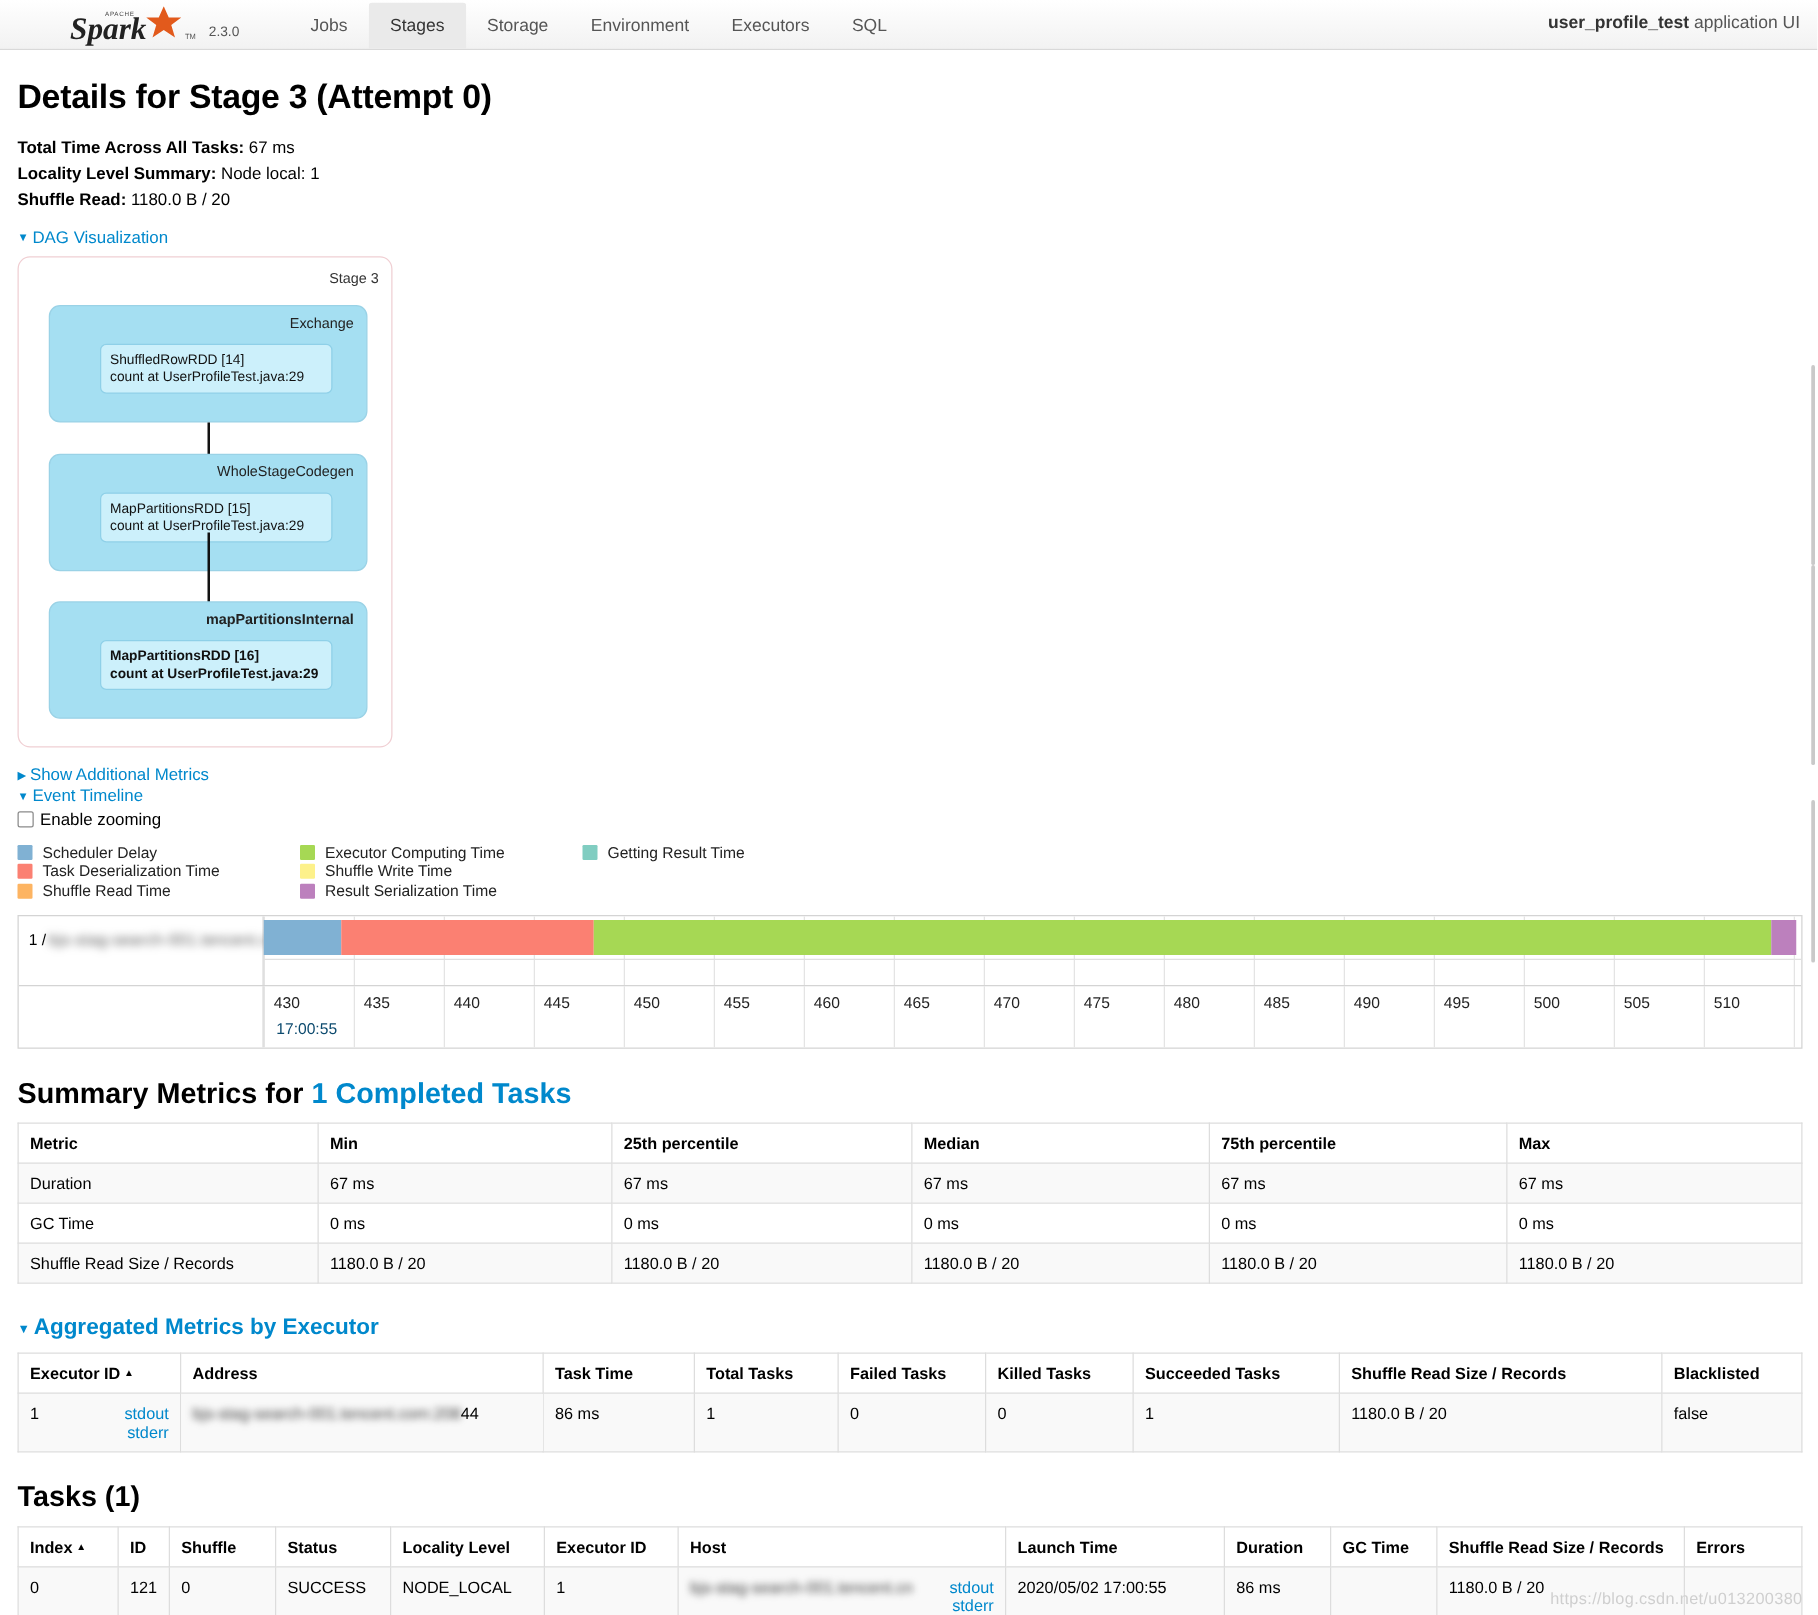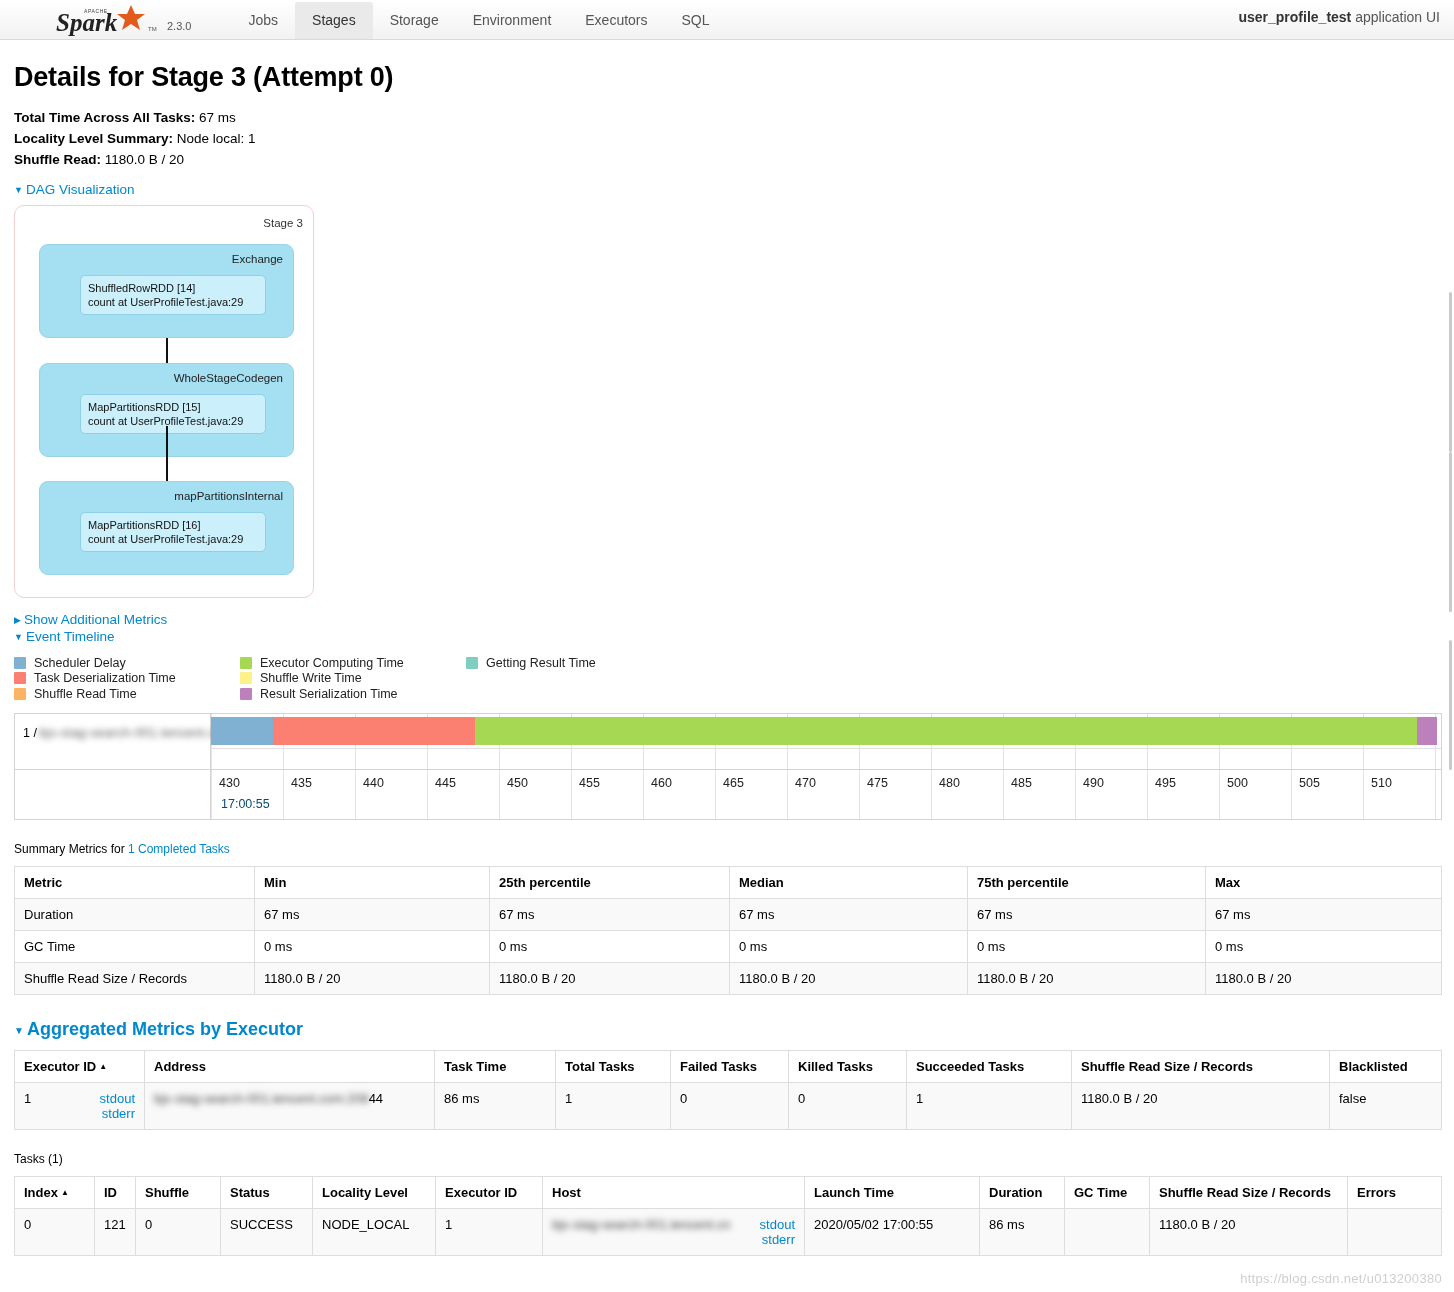--- a/index.html
+++ b/index.html
@@ -145,21 +145,21 @@
   .tl-axis-right{ flex:1; position:relative; }
   .tick{ position:absolute; top:0; bottom:0; width:1px; background:#e4e4e4; }
   .ticklabel{ position:absolute; top:6px; font-size:12.5px; color:#222; }
   .axis-time{ position:absolute; top:27px; left:10px; font-size:12.5px; color:#0c4a6e;}
 
   .rail{
     position:absolute; width:3px; background:#c9c9c9; right:2px; border-radius:2px;
   }
 
   
-  h2.sec{ font-size:12px; font-weight:normal; margin:22px 0 10px 0; }
+  h2.sec{ font-size:23px; font-weight:bold; margin:22px 0 10px 0; }
   h2.sec a{ color:#0088cc; text-decoration:none; }
   h2.sec-link{ font-size:18px; font-weight:bold; margin:24px 0 10px 0; color:#0088cc;}
   table.t{
     border-collapse:collapse;
     width:1428px;
     font-size:13px;
     background:#fff;
   }
   table.t th{
     text-align:left; font-weight:bold;
@@ -253,38 +253,42 @@
       <div class="op-box" style="top:157px;height:94px;">
         <div class="op-label">WholeStageCodegen</div>
         <div class="rdd-box" style="top:30px;">
           <div>MapPartitionsRDD [15]</div>
           <div>count at UserProfileTest.java:29</div>
         </div>
       </div>
 
       <div class="dag-arrow" style="top:220px;height:98px;"></div>
 
-      <div class="op-box" style="top:275px;height:94px;">
+      <div class="op-box" style="top:275px;height:94px;font-weight:bold;">
         <div class="op-label">mapPartitionsInternal</div>
         <div class="rdd-box" style="top:30px;">
           <div>MapPartitionsRDD [16]</div>
           <div>count at UserProfileTest.java:29</div>
         </div>
       </div>
     </div>
   </div>
 
   <div class="toggle-row" style="margin-top:14px;">
     <span class="tri">▶</span><a class="toggle">Show Additional Metrics</a>
   </div>
 
   <div class="toggle-row" style="margin-top:2px;">
     <span class="tri">▼</span><a class="toggle">Event Timeline</a>
   </div>
 
+  <div class="checkbox-row">
+    <span class="cbox"></span>
+    <span>Enable zooming</span>
+  </div>
 
   <div class="legend">
     <div class="leg-item">
       <span class="sw" style="background:#80b1d3"></span>
       <span>Scheduler Delay</span>
     </div>
     <div class="leg-item">
       <span class="sw" style="background:#a6d854"></span>
       <span>Executor Computing Time</span>
     </div>

